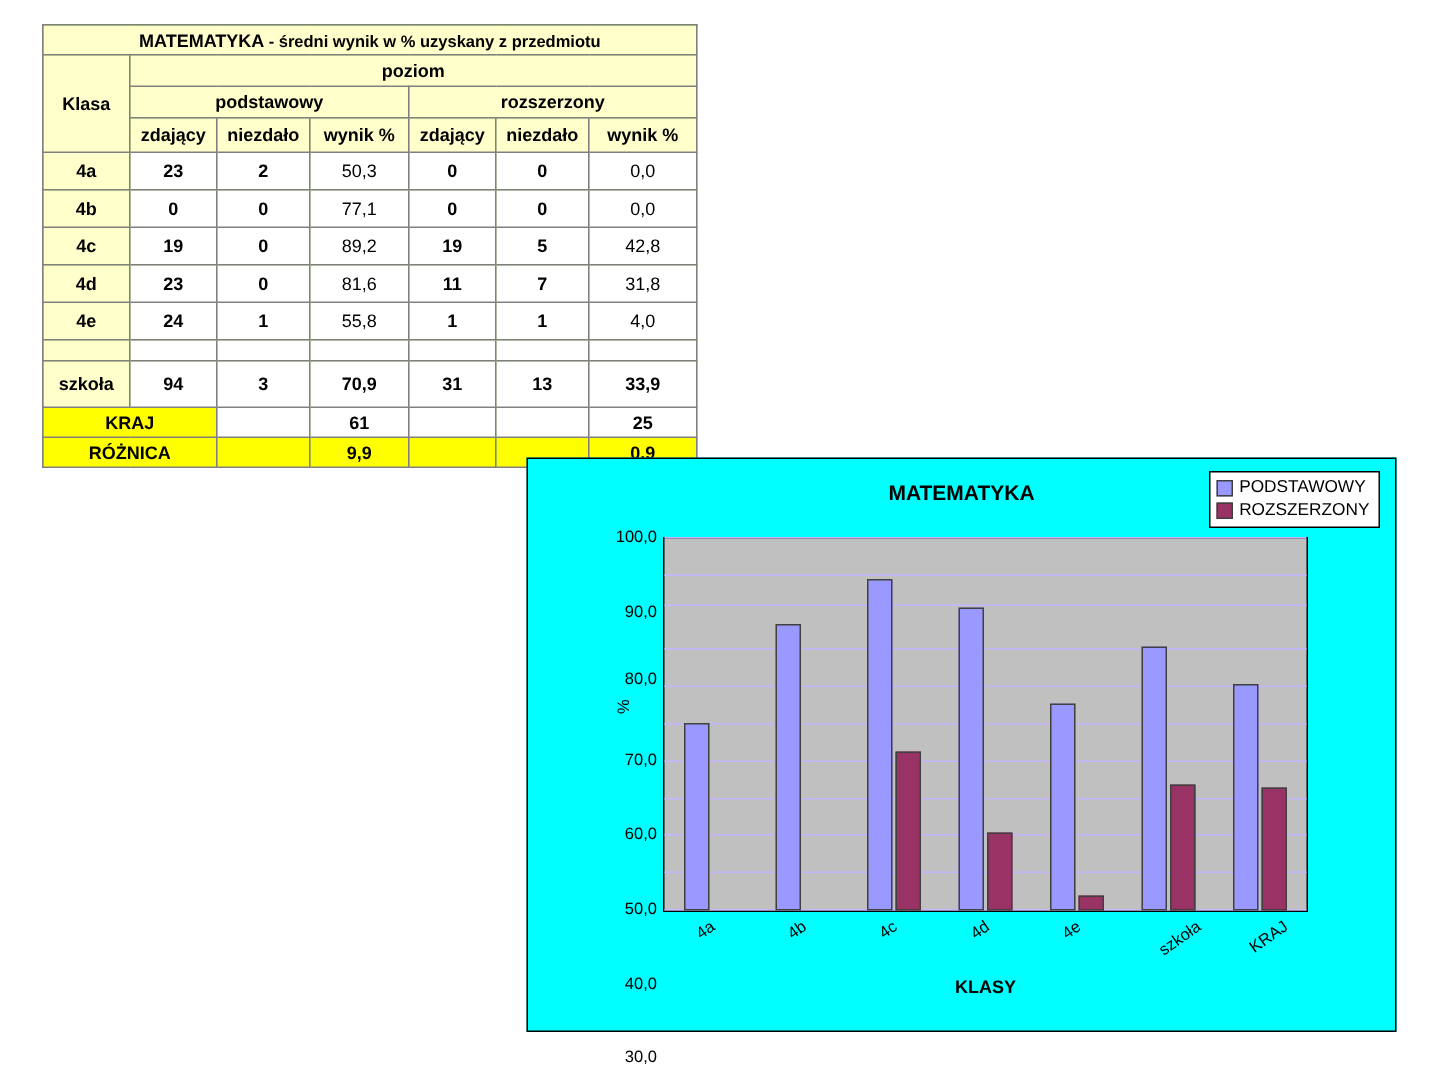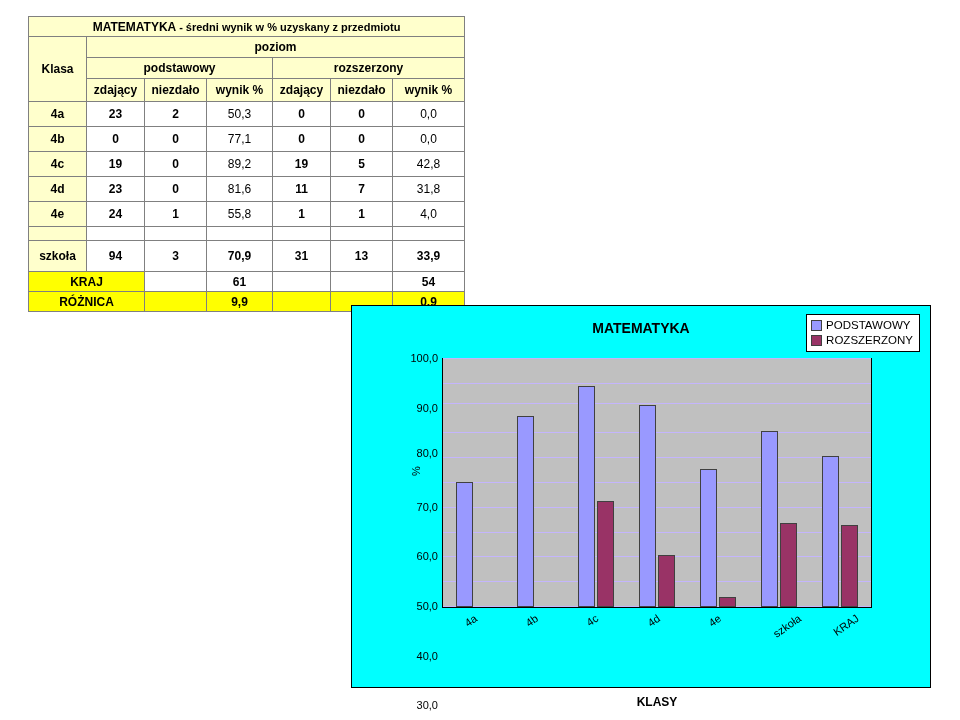--- a/index.html
+++ b/index.html
@@ -216,21 +216,20 @@
   }
   #xaxis-label {
     position: absolute;
     left: 90px;
     width: 430px;
     top: 345px;
     text-align: center;
     font-size: 12px;
     font-weight: bold;
     color: #000000;
-    margin-top: 44px;
   }
 </style>
 </head>
 <body>
 
 <div id="table-wrap">
   <table class="grid">
     <colgroup>
       <col style="width:58px">
       <col style="width:58px">
@@ -329,21 +328,21 @@
         <td class="num">13</td>
         <td class="red-big">33,9</td>
       </tr>
 
       <tr>
         <td class="kraj-label" colspan="2">KRAJ</td>
         <td class="blank-white"></td>
         <td class="kraj-val">61</td>
         <td class="blank-white"></td>
         <td class="blank-white"></td>
-        <td class="kraj-val">54</td>
+        <td class="kraj-val">25</td>
       </tr>
       <tr>
         <td class="diff-label" colspan="2">RÓŻNICA</td>
         <td class="blank-yellow"></td>
         <td class="diff-val">9,9</td>
         <td class="blank-yellow"></td>
         <td class="blank-yellow"></td>
         <td class="diff-val">0,9</td>
       </tr>
     </tbody>

